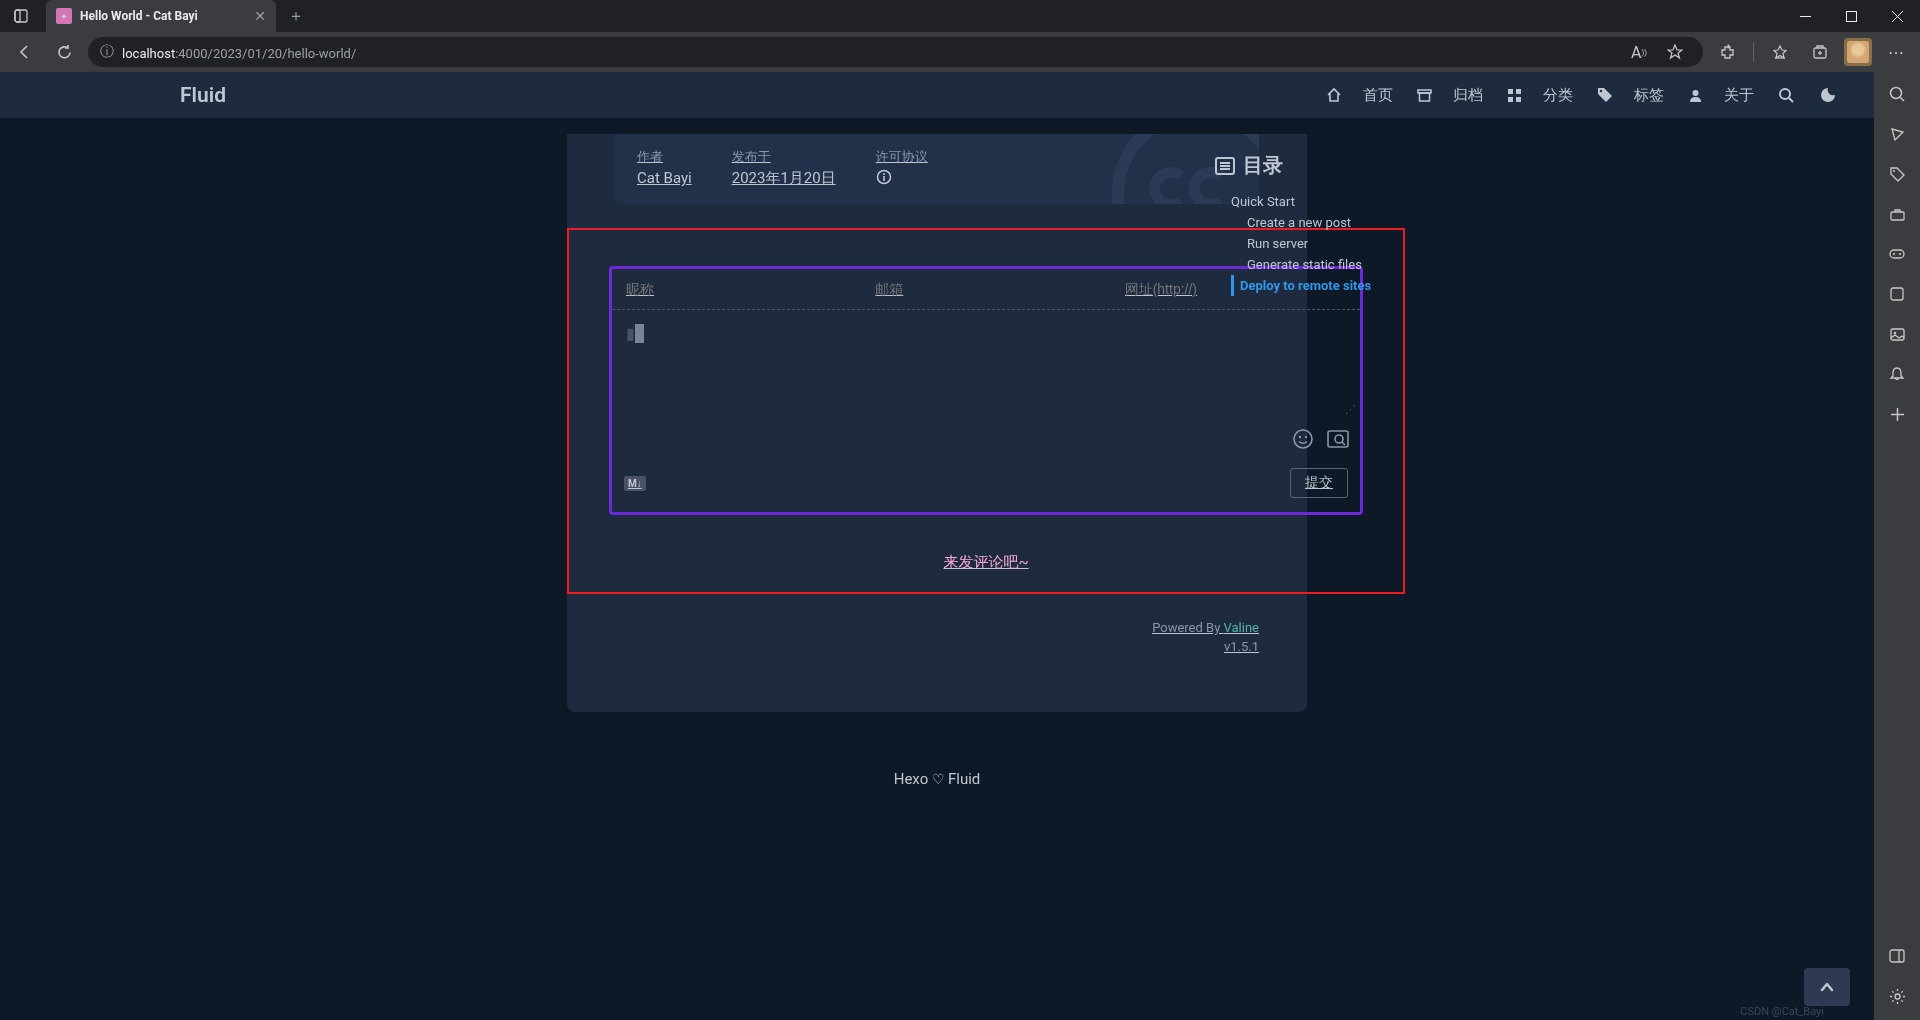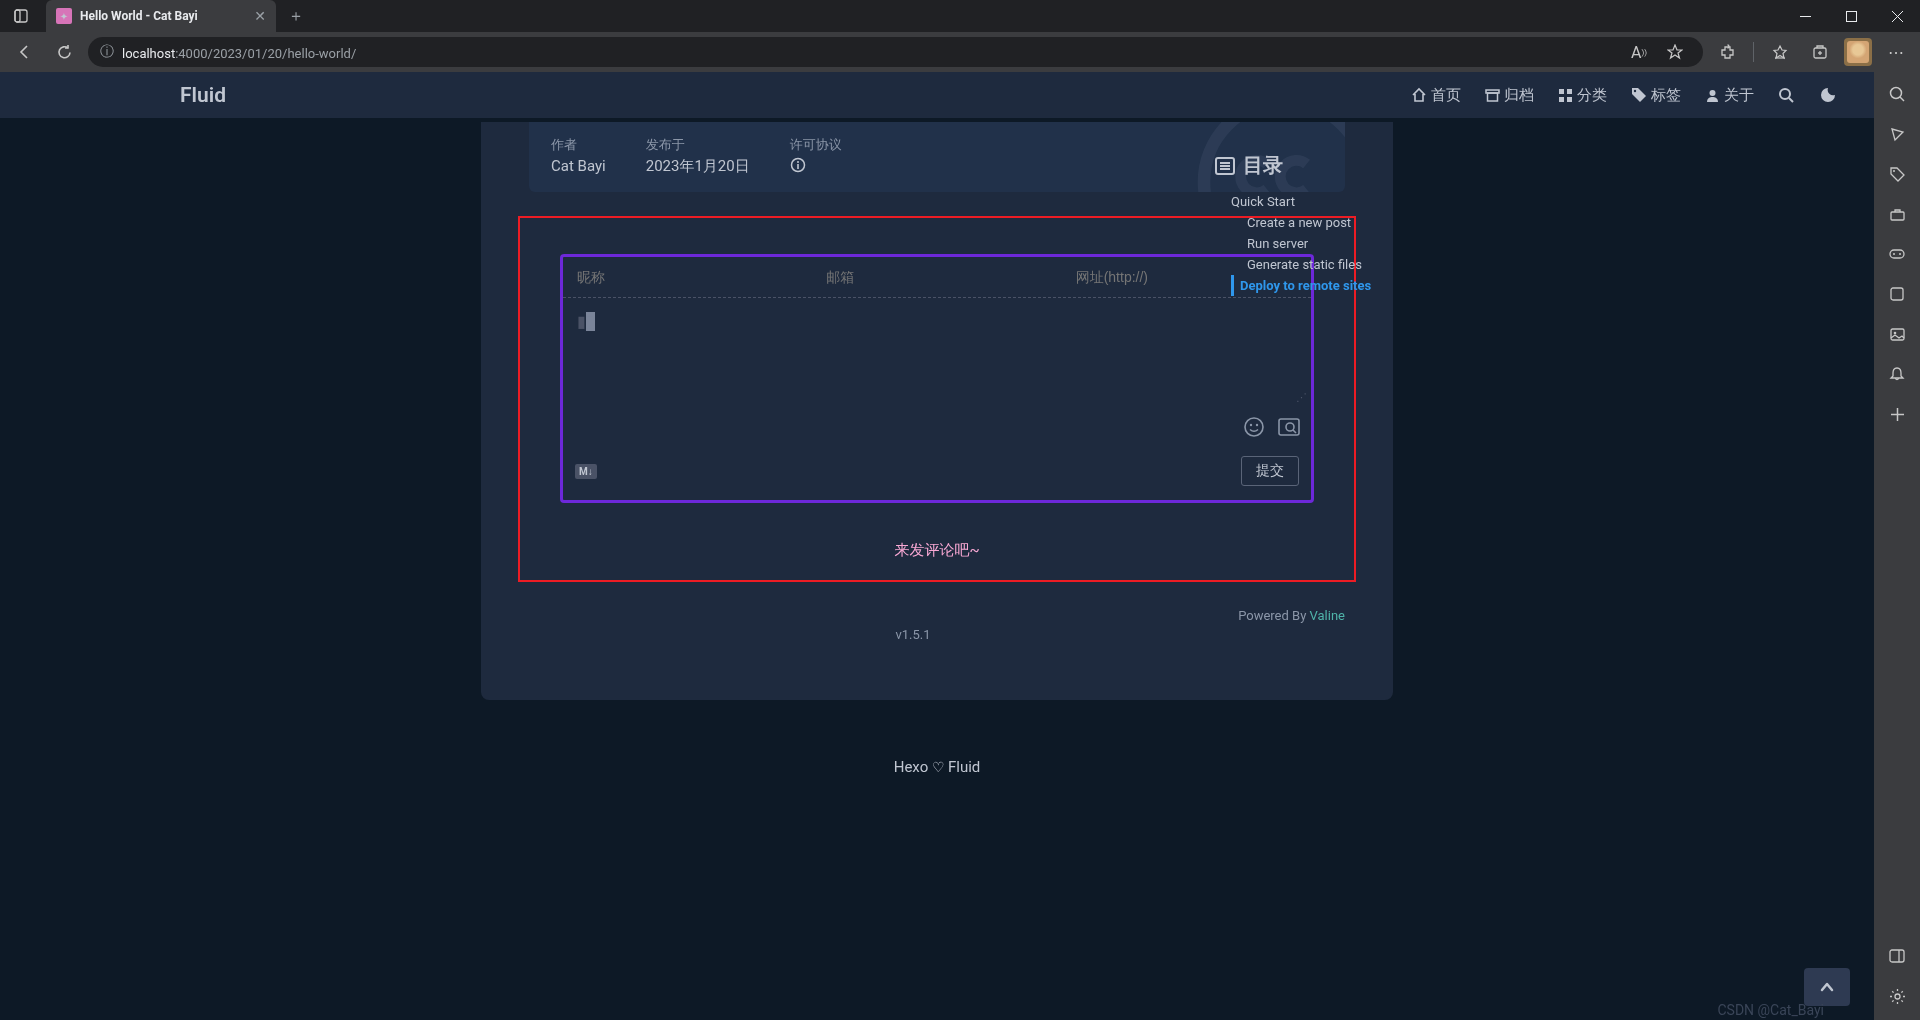--- a/index.html
+++ b/index.html
@@ -32,26 +32,26 @@
 .edge-sidebar { position: fixed; right: 0; top: 72px; width: 46px; bottom: 0; background: #3b3c3f; display: flex; flex-direction: column; align-items: center; padding-top: 12px; gap: 20px; }
 .edge-sidebar .sb-icon { width: 20px; height: 20px; color: #c7c7c7; display: flex; align-items: center; justify-content: center; }
 .edge-sidebar .sb-spacer { flex: 1; }
 
 
 .page-wrap { position: absolute; top: 72px; left: 0; right: 46px; bottom: 0; background: #0d1926; overflow: hidden; }
 
 .navbar { height: 46px; background: #1e2a3e; display: flex; align-items: center; padding: 0 28px; }
 .brand { font-size: 21px; font-weight: 600; color: #c0c6d1; margin-left: 152px; }
 .navlinks { display: flex; gap: 24px; margin-left: auto; margin-right: 10px; align-items: center; }
-.navlink { display: flex; align-items: center; gap: 4px; color: #c0c6d1; font-size: 15px; }
+.navlink { display: flex; align-items: center; gap: 21px; color: #c0c6d1; font-size: 15px; }
 .nav-icon-only { color: #c0c6d1; }
 
 .content-area { padding: 0; height: calc(100% - 46px); overflow: hidden; position: relative; }
 
-.article-card { width: 912px; margin: 4px auto; background: #1e2a3e; border-radius: 0 0 8px 8px; position: relative; }
+.article-card { width: 740px; margin: 16px auto; background: #1e2a3e; border-radius: 0 0 8px 8px; position: relative; text-decoration: underline; }
 .meta-box { background: #21314a; margin: 0 48px 24px 48px; padding: 14px 22px 16px 22px; border-radius: 0 0 6px 6px; position: relative; overflow: hidden; }
 .meta-row { display: flex; gap: 40px; }
 .meta-item { }
 .meta-label { font-size: 13px; color: #8b96a8; margin-bottom: 3px; }
 .meta-value { font-size: 15px; color: #c0c6d1; }
 .cc-bg { position: absolute; right: -30px; top: -30px; opacity: 0.15; }
 .cc-bg svg { width: 180px; height: 180px; }
 
 .red-box { border: 2px solid #ed1c24; margin: 0 auto; width: 838px; padding: 36px 40px 20px 40px; }
 
@@ -66,36 +66,36 @@
 .comment-tools { display: flex; justify-content: flex-end; padding: 8px 12px; gap: 12px; }
 .tool-icon { width: 22px; height: 22px; color: #8b96a8; }
 .comment-submit-row { display: flex; align-items: center; padding: 10px 12px 14px 12px; }
 .md-badge { background: #4a5266; color: #c0c6d1; font-size: 10px; font-weight: 700; padding: 2px 4px; border-radius: 2px; }
 .submit-btn { margin-left: auto; border: 1px solid #5a6478; padding: 5px 14px; border-radius: 3px; color: #c0c6d1; font-size: 14px; background: none; }
 
 .empty-comments { text-align: center; color: #f9a8d4; font-size: 15px; margin-top: 38px; }
 
 .powered { text-align: right; margin: 26px 48px 0 0; color: #8b96a8; font-size: 13px; }
 .powered a { color: #4fb3a9; }
-.version { text-align: center; margin: 4px 48px 0 0; color: #8b96a8; font-size: 13px; }
+.version { text-align: right; margin: 4px 48px 0 0; color: #8b96a8; font-size: 13px; }
 
 .foot-space { height: 58px; }
 .footer-line { text-align: center; color: #c0c6d1; font-size: 15px; margin-top: 58px; }
 .footer-line .heart { font-size: 14px; }
 
 .scrolltop { position: absolute; right: 24px; bottom: 14px; width: 46px; height: 38px; background: #2e3a52; border-radius: 4px; display: flex; align-items: center; justify-content: center; color: #c0c6d1; }
 
 
 .toc { position: absolute; left: 1215px; top: 80px; width: 220px; }
 .toc-title { display: flex; align-items: center; gap: 8px; font-size: 20px; font-weight: 700; color: #c0c6d1; margin-bottom: 12px; }
 .toc-item { font-size: 13px; color: #c0c6d1; padding: 3px 0 3px 16px; }
 .toc-sub { padding-left: 32px; }
 .toc-active { color: #2f97ec; font-weight: 700; border-left: 3px solid #2f97ec; padding-left: 6px; margin-left: 16px; }
 
-.watermark { position: absolute; right: 50px; bottom: 2px; color: #3a4558; font-size: 14px; text-align: center; }
+.watermark { position: absolute; right: 50px; bottom: 2px; color: #3a4558; font-size: 11px; text-align: center; }
 
 svg { display: block; }
 </style>
 </head>
 <body>
 
 <div class="titlebar">
   <div class="tab-icon-btn">
     <svg width="14" height="14" viewBox="0 0 14 14">
         <rect x="1" y="1" width="12" height="12" rx="2" fill="none" stroke="#c7c7c7" stroke-width="1.3"></rect>

